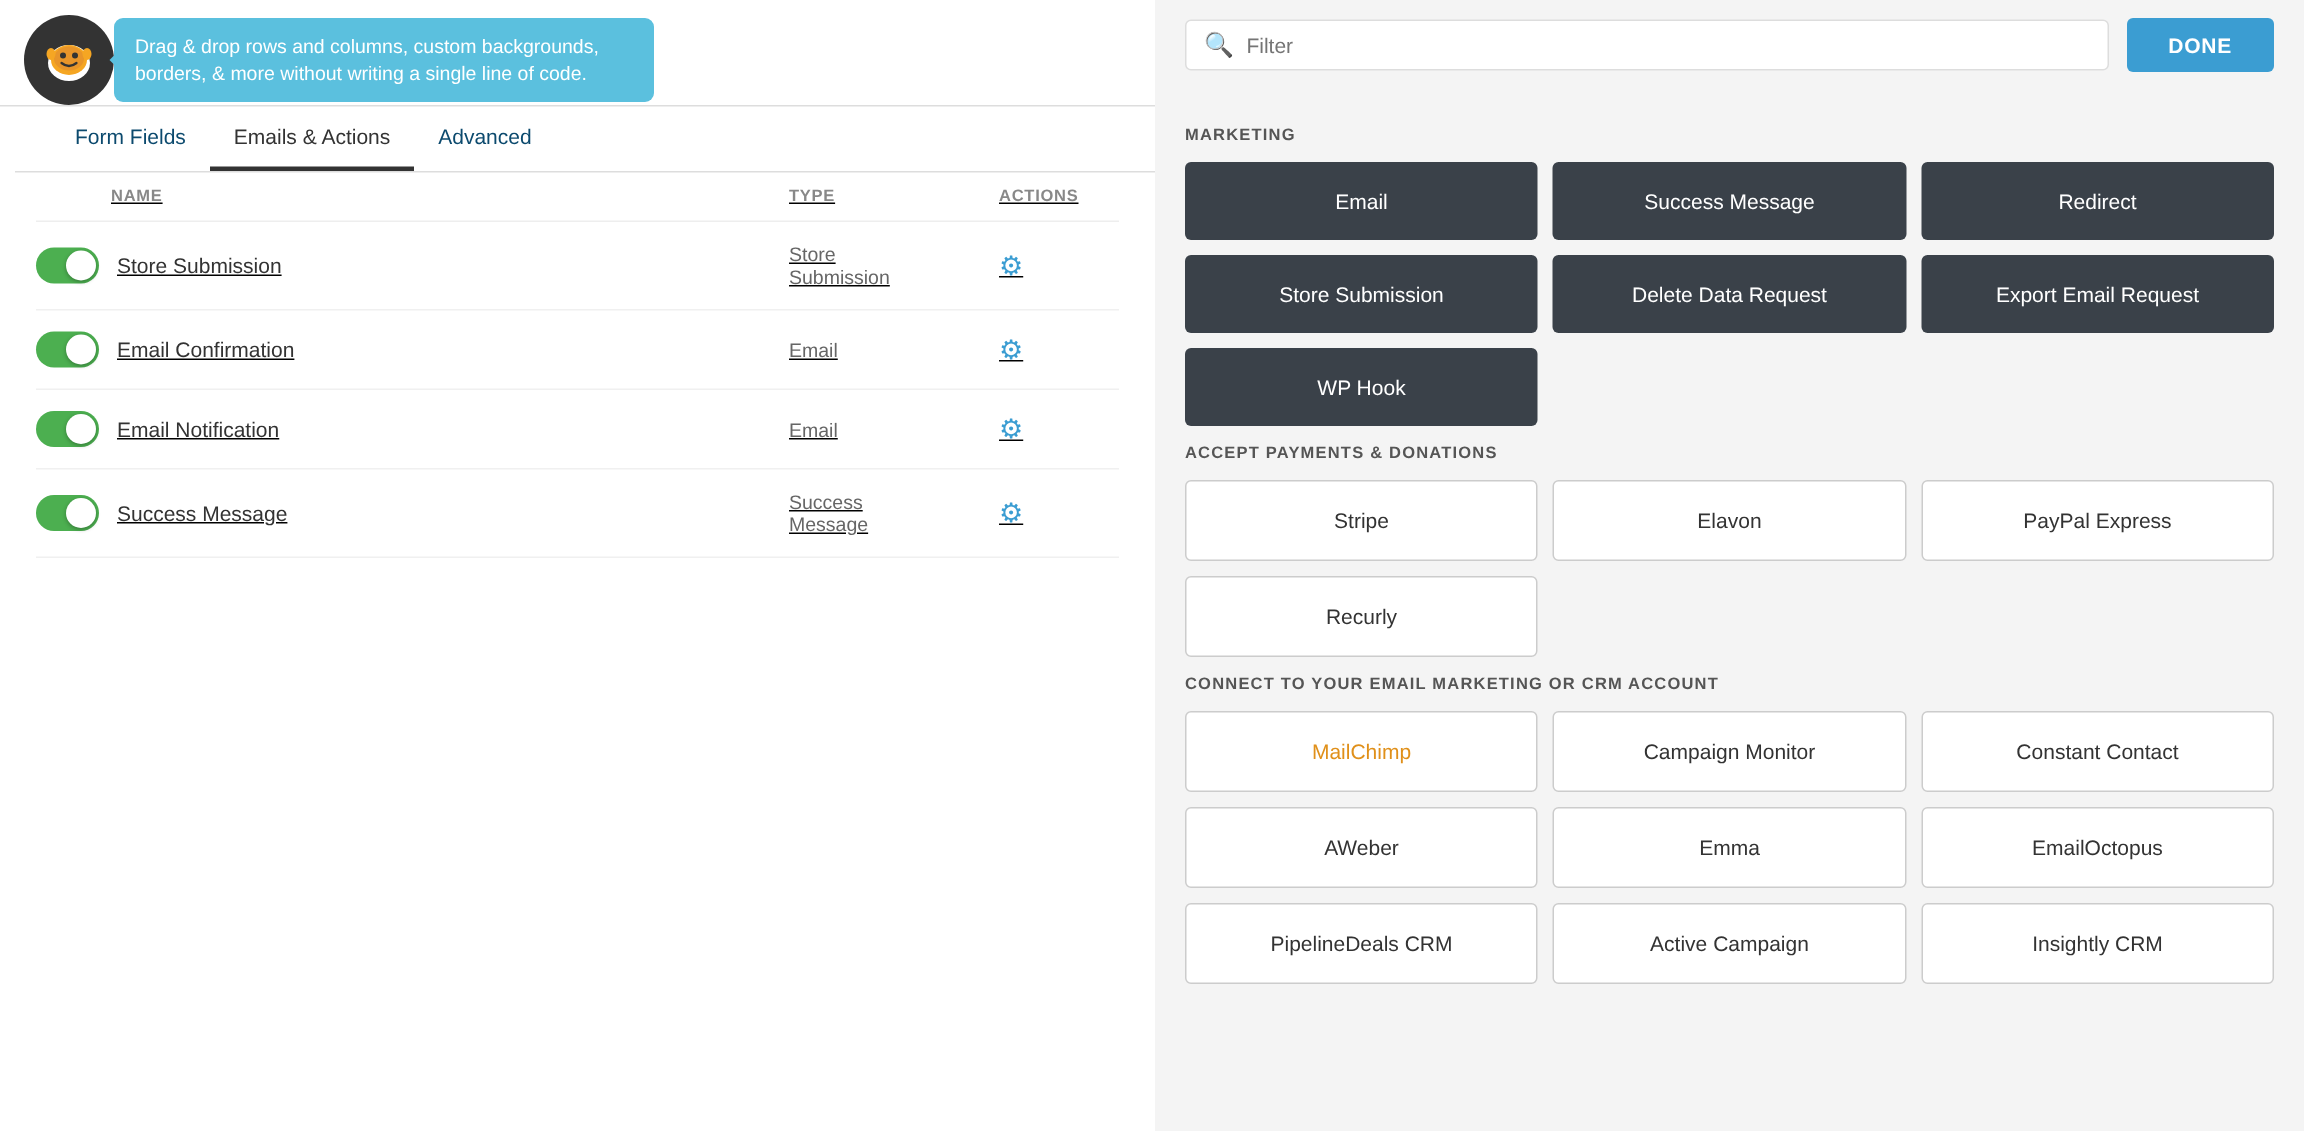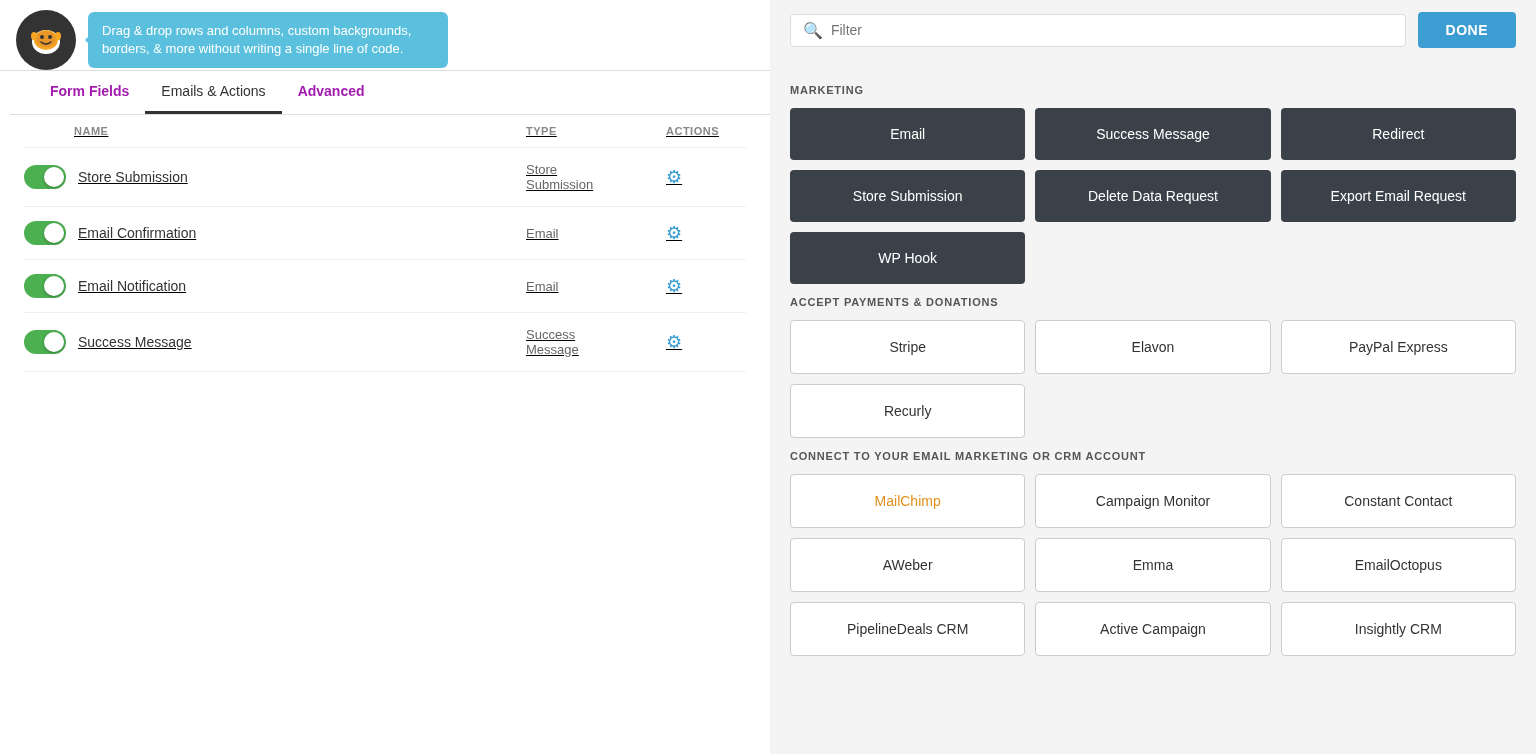--- a/index.html
+++ b/index.html
@@ -45,21 +45,21 @@
 
     .tooltip-bubble {
       background: #5bc0de;
       color: #fff;
       padding: 10px 14px;
       border-radius: 6px;
       font-size: 13px;
       line-height: 1.4;
       max-width: 360px;
       position: relative;
-      margin-left: 12px;
+      margin-left: 0;
     }
 
     .tooltip-bubble::before {
       content: '';
       position: absolute;
       left: -8px;
       top: 50%;
       transform: translateY(-50%);
       border: 5px solid transparent;
       border-right-color: #5bc0de;
@@ -68,24 +68,23 @@
     .tabs {
       display: flex;
       margin-left: 10px;
       align-items: flex-end;
     }
 
     .tab {
       padding: 12px 16px;
       cursor: pointer;
       font-size: 14px;
-      color: #a21caf;
+      color: #0c4a6e;
       border-bottom: 3px solid transparent;
       white-space: nowrap;
-      font-weight: bold;
     }
 
     .tab.active {
       color: #333;
       border-bottom: 3px solid #333;
       font-weight: 500;
     }
 
     .form-title {
       padding: 20px 24px 10px 24px;

